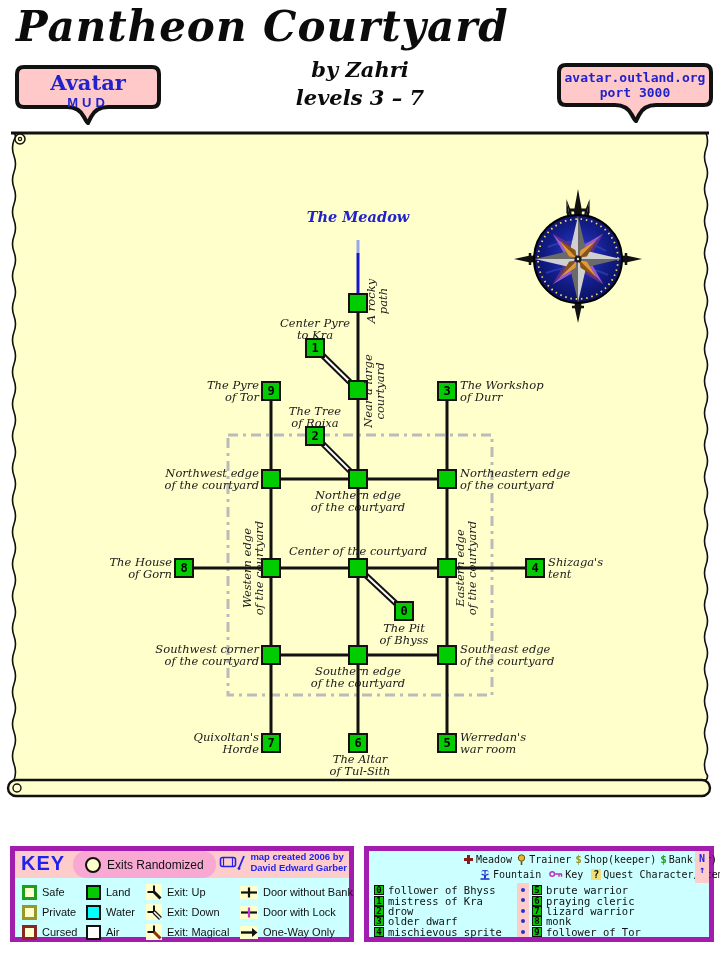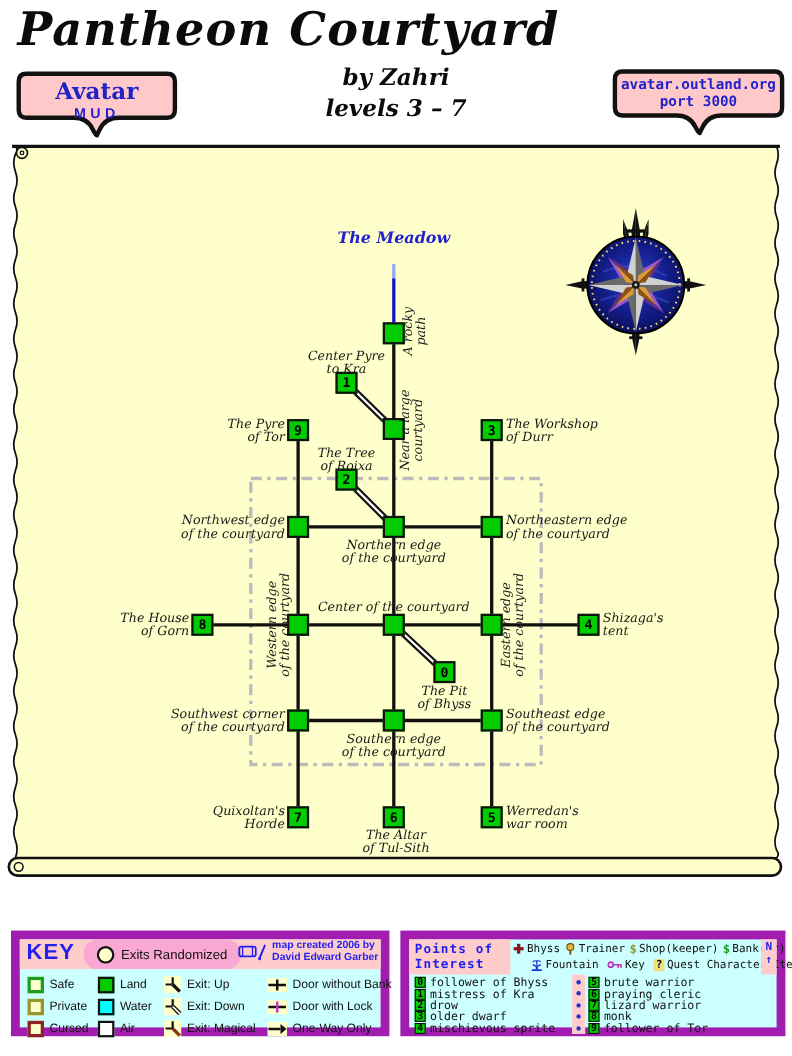--- a/index.html
+++ b/index.html
@@ -28,21 +28,21 @@
   .map-label{position:absolute;font:italic 11.5px "DejaVu Serif",serif;color:#191919;
              line-height:1.07;white-space:nowrap;}
   .map-label span{display:block;}
   .align-center{text-align:center;transform:translateX(-50%);}
   .align-right{text-align:right;transform:translateY(-50%);}
   .align-left{text-align:left;transform:translateY(-50%);}
   .rot{text-align:center;transform:translate(-50%,-50%) rotate(-90deg);}
   .region-label{color:#2222CC;font-weight:700;font-size:14.5px;}
 
   
-  .panel{position:absolute;background:#CCFFFF;border:8px solid #a21caf;box-sizing:border-box;}
+  .panel{position:absolute;background:#CCFFFF;border:5px solid #a21caf;box-sizing:border-box;}
   .key-panel{left:10px;top:846px;width:344px;height:96px;}
   .poi-panel{left:364px;top:846px;width:350px;height:96px;}
 
   .key-head{position:absolute;left:0;top:0;width:100%;height:27px;background:#FFCCCC;}
   .key-title{position:absolute;left:6px;top:1px;font:700 20px "Liberation Sans",sans-serif;
              color:#2222EE;letter-spacing:1px;}
   .key-rand{position:absolute;left:58px;top:0;height:27px;padding:0 12px;background:#f9a8d4;
             border-radius:13px;display:flex;align-items:center;gap:6px;
             font:12px "Liberation Sans",sans-serif;color:#111;}
   .krand-circle{width:12px;height:12px;border-radius:50%;border:2.5px solid #111;background:#FFFFCC;flex:0 0 auto;}
@@ -397,31 +397,27 @@
             <rect x="0" y="0" width="18" height="13" fill="#FFFFCC"></rect>
             <line x1="1" y1="6.5" x2="12" y2="6.5" stroke="#111" stroke-width="2.4"></line>
             <polygon points="12,2 17.5,6.5 12,11" fill="#111"></polygon>
           </svg>
           <span>One-Way Only</span>
         </div>
       </div>
   </div>
 
   <div class="panel poi-panel">
-    <div class="poi-title">
-      <div>Points of</div>
-      <div>Interest</div>
-    </div>
     <div class="poi-leg1" id="poi-leg1">
         <div class="leg-item">
           <svg width="11" height="11" viewBox="0 0 11 11">
             <rect x="4" y="1" width="3" height="9" fill="#8B1A1A"></rect>
             <rect x="1" y="4" width="9" height="3" fill="#8B1A1A"></rect>
           </svg>
-          <span>Bhyss</span>
+          <span>Meadow</span>
         </div>
         <div class="leg-item">
           <svg width="11" height="12" viewBox="0 0 11 12">
             <circle cx="5.5" cy="4" r="3.2" fill="#E2B83C" stroke="#6B4F00" stroke-width="1"></circle>
             <line x1="5.5" y1="7.2" x2="5.5" y2="11" stroke="#6B4F00" stroke-width="1.6"></line>
           </svg>
           <span>Trainer</span>
         </div>
         <div class="leg-item">
           <span class="poi-shop">$</span>

